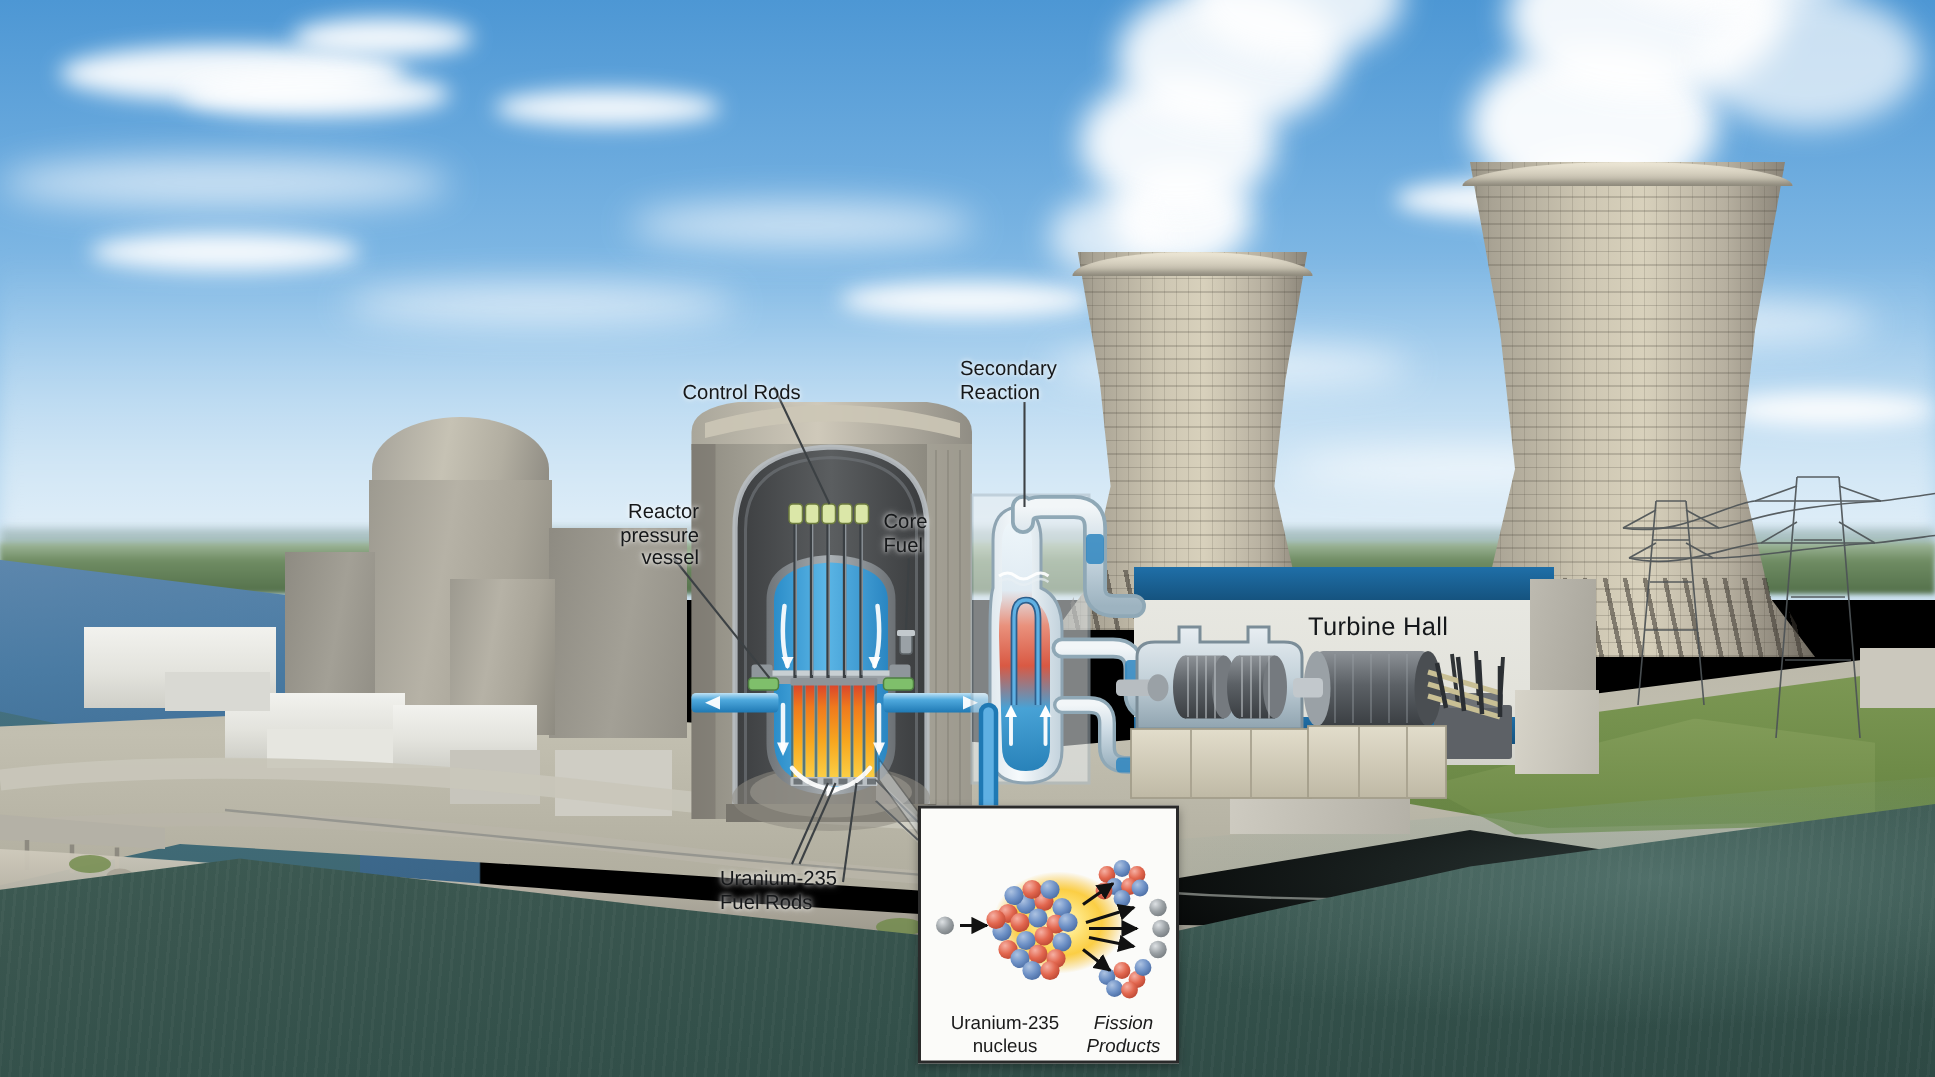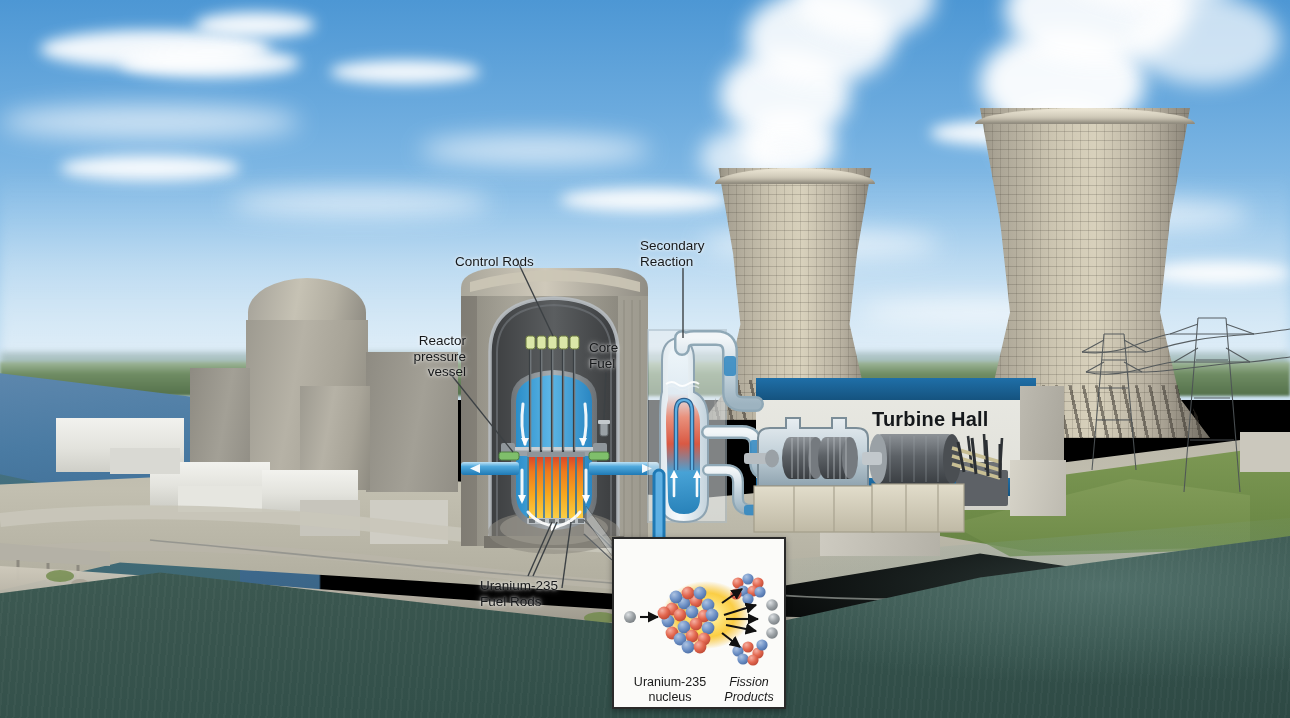--- a/index.html
+++ b/index.html
@@ -158,21 +158,21 @@
     text-align:center; font-size:12.5px; line-height:15px; color:#1a1a1a;
     font-weight:400; white-space:pre-line;
   }
   .inset-cap {
     position:absolute; font-size:12.5px; line-height:14.5px; color:#1a1a1a;
     text-align:center; white-space:pre-line;
   }
 
   .turbine-hall-text {
     position:absolute; left:872px; top:408px;
-    font-size:20px; color:#15181b; font-weight:700; letter-spacing:.2px;
+    font-size:17px; color:#15181b; font-weight:400; letter-spacing:.2px;
   }
 </style>
 </head>
 <body>
 
 <div id="stage">
 
   <div class="sky"></div>
 
   <div class="cloud" style="left:40px;  top:30px;  width:230px; height:38px;"></div>

